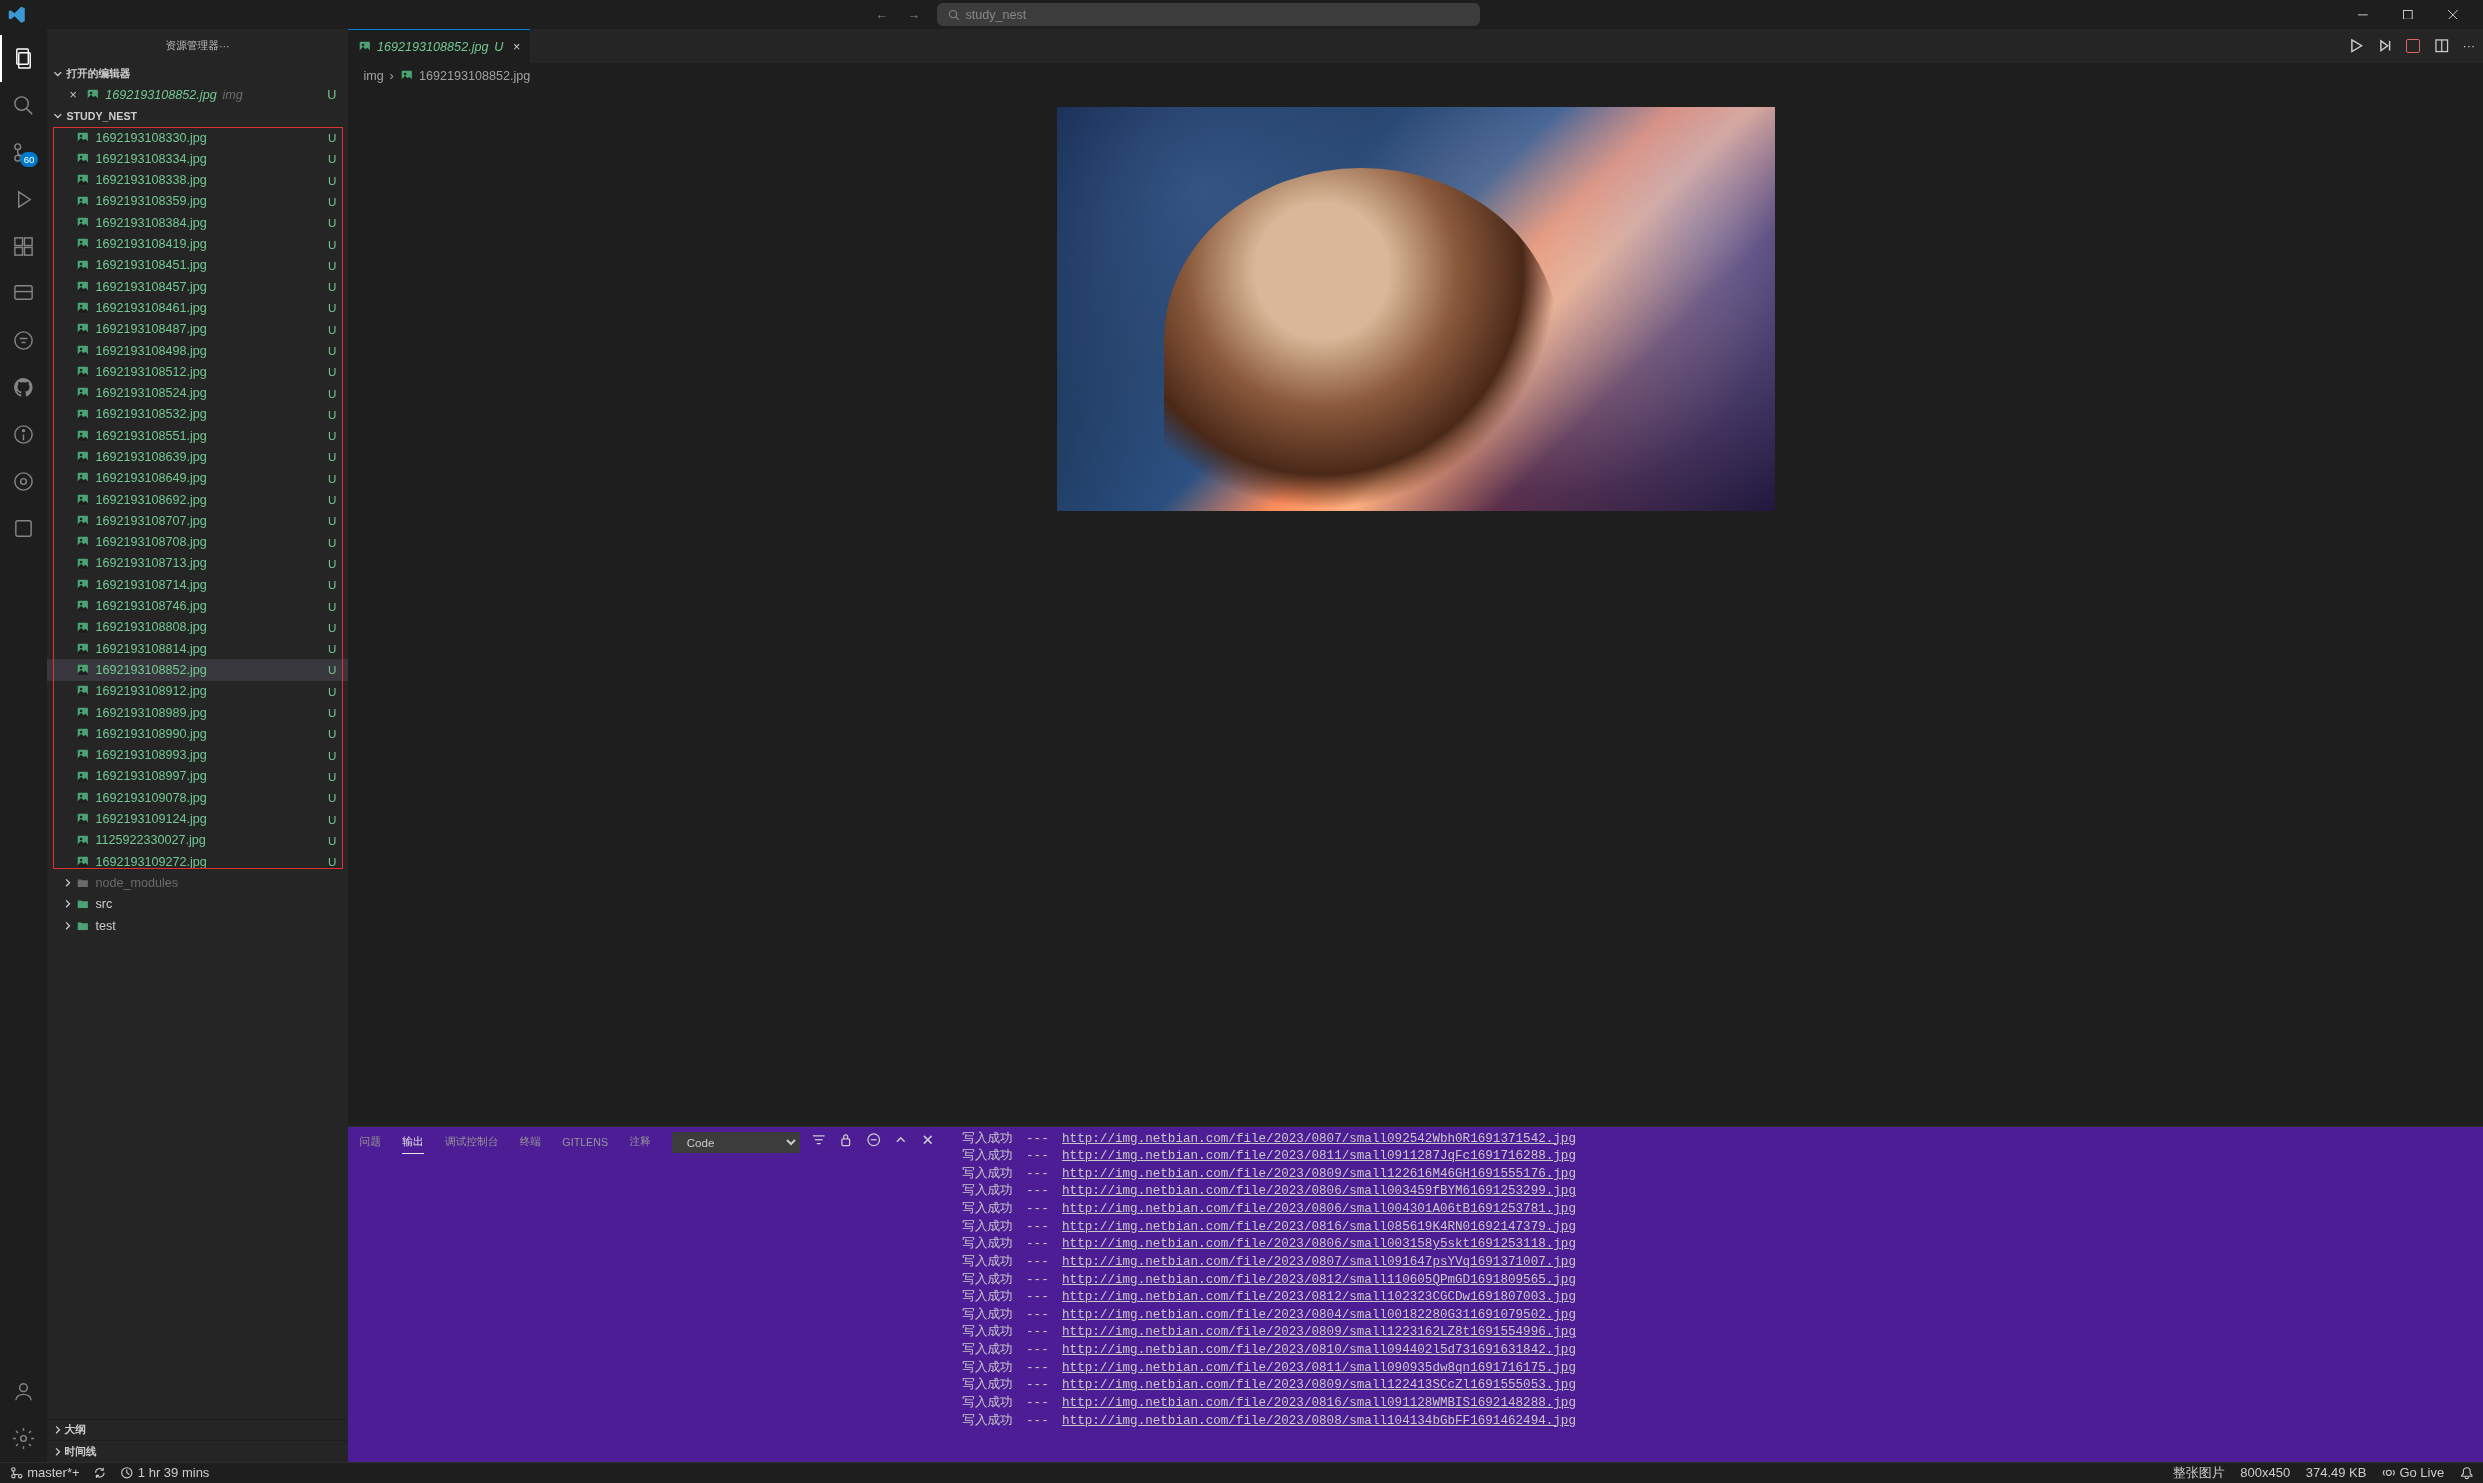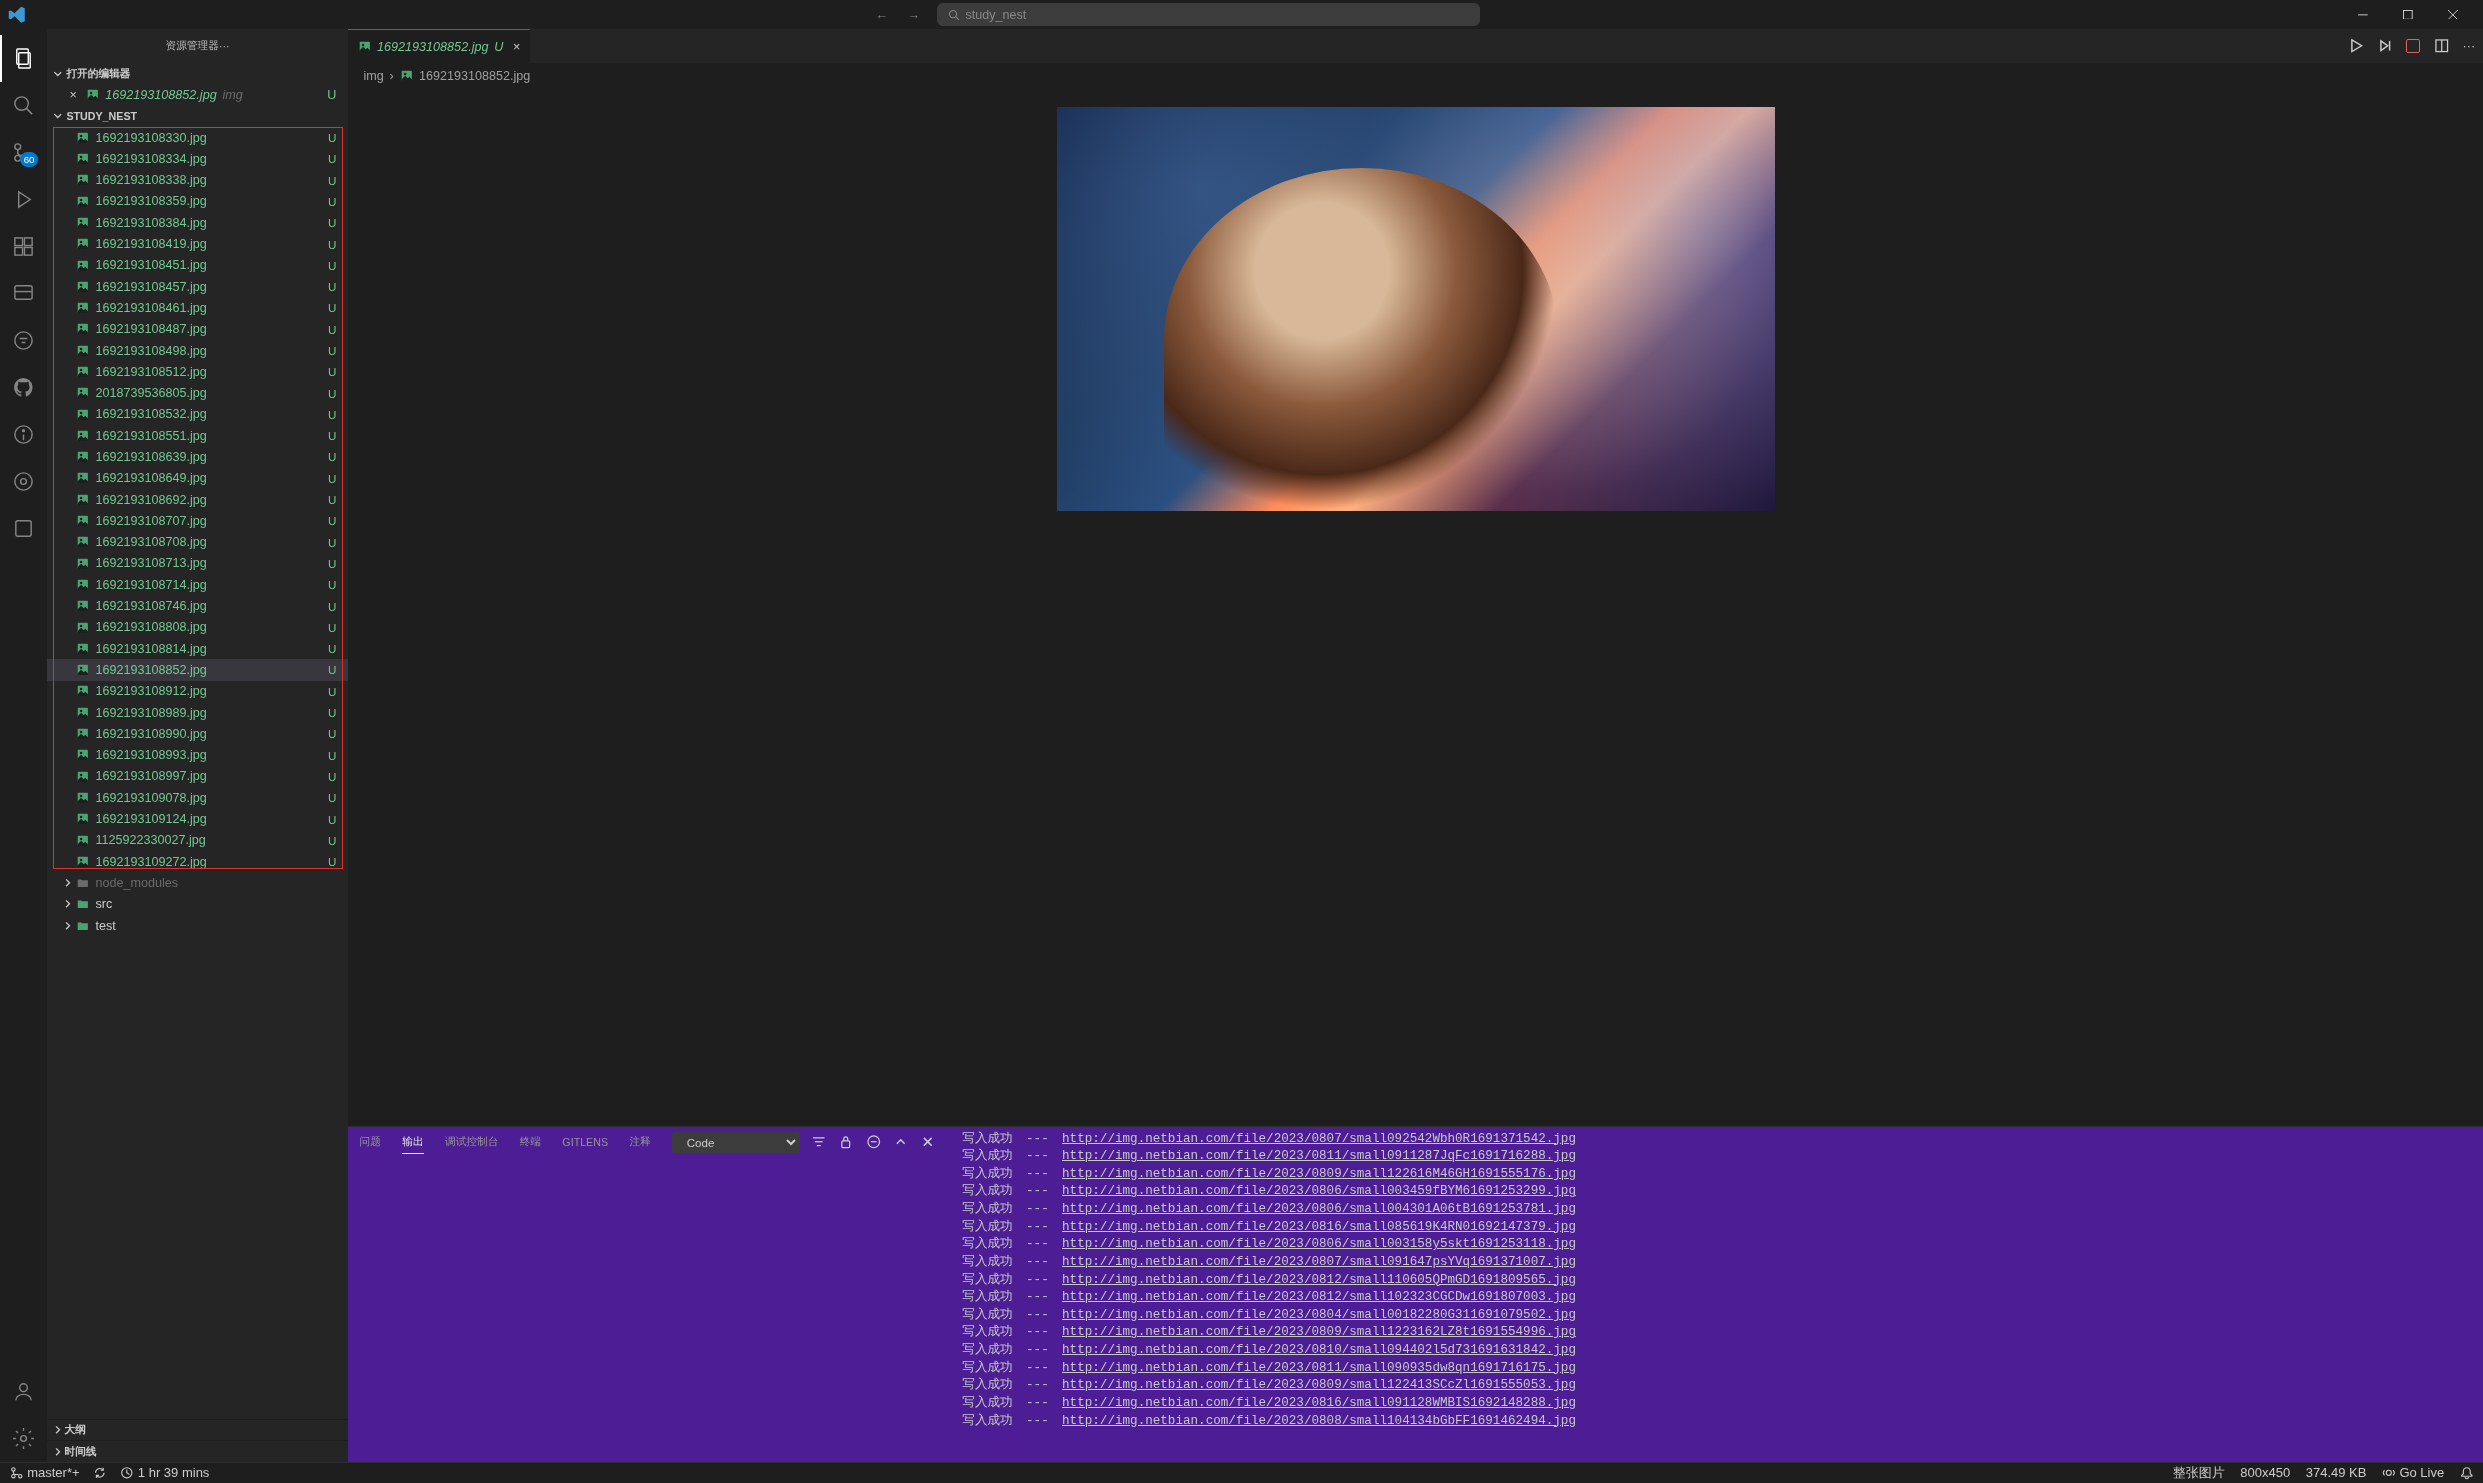--- a/index.html
+++ b/index.html
@@ -233,21 +233,21 @@
 .panel-tabs {
   height: 31px;
   display: flex; align-items: center;
   padding: 0 11.6px;
   gap: 21.3px;
   font-size: 10.7px;
   color: #969696;
 }
 .panel-tab { cursor: pointer; padding: 3.9px 0; }
 .panel-tab.active { color: #e7e7e7; border-bottom: 1px solid #e7e7e7; text-align: right; }
-.panel-tabs .right-controls { margin-left: auto; display: flex; align-items: center; gap: 11.6px; }
+.panel-tabs .right-controls { margin-left: auto; display: flex; gap: 11.6px; }
 .panel-select {
   background: #3c3c3c; border: 1px solid #3c3c3c; color: #ccc;
   padding: 1.9px 68px 1.9px 9.7px; height: 21.3px; font-size: 11.6px;
   border-radius: 1.9px;
 }
 .panel-icon { color: #ccc; cursor: pointer; }
 .panel-body {
   flex: 1;
   overflow-y: auto;
   padding: 3.9px 15.5px;
@@ -576,21 +576,21 @@
             <span class="badge">U</span>
           </div>
           <div class="tree-row modified">
             <span class="file-icon">
               <svg width="13.6" height="13.6" viewBox="0 0 16 16">
                 <rect x="2" y="2" width="12" height="12" rx="1" fill="#4aa370"></rect>
                 <circle cx="6" cy="6" r="1.5" fill="#1e1e1e"></circle>
                 <path d="M2 12l4-4 3 3 2-2 3 3v2H2z" fill="#1e1e1e"></path>
               </svg>
             </span>
-            <span class="file-name">2018739536805.jpg</span>
+            <span class="file-name">1692193108524.jpg</span>
             <span class="badge">U</span>
           </div>
           <div class="tree-row modified">
             <span class="file-icon">
               <svg width="13.6" height="13.6" viewBox="0 0 16 16">
                 <rect x="2" y="2" width="12" height="12" rx="1" fill="#4aa370"></rect>
                 <circle cx="6" cy="6" r="1.5" fill="#1e1e1e"></circle>
                 <path d="M2 12l4-4 3 3 2-2 3 3v2H2z" fill="#1e1e1e"></path>
               </svg>
             </span>

